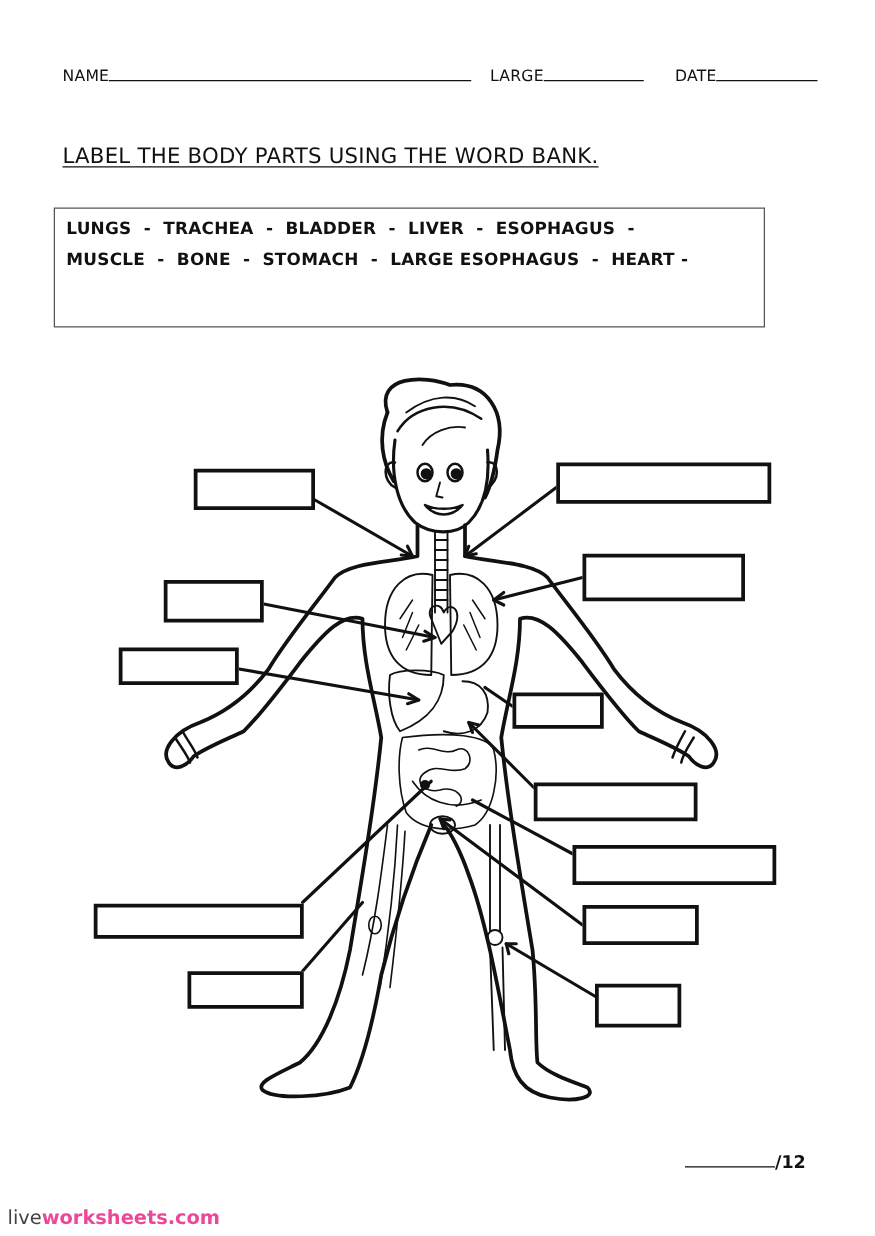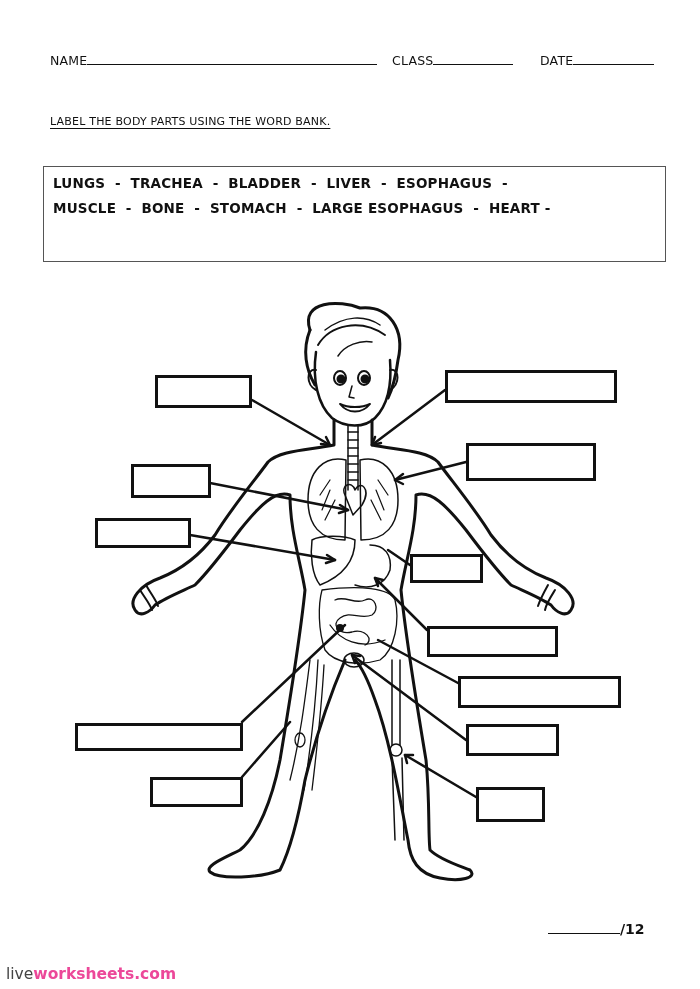--- a/index.html
+++ b/index.html
@@ -1,37 +1,37 @@
 <!DOCTYPE html>
 <html><head>
 <meta charset="utf-8">
 <style>
   html, body { margin:0; padding:0; background:#fff; }
   body { width:700px; height:989px; position:relative; overflow:hidden;
          font-family: "DejaVu Sans", sans-serif; color:#111; }
   .abs { position:absolute; }
   .hdr { font-size:12.5px; letter-spacing:0.2px; }
   .line { display:inline-block; border-bottom:1.5px solid #111; vertical-align:baseline; height:11px; }
-  .instr { font-size:11px; text-decoration:underline; text-underline-offset:3px; letter-spacing:0.2px; }
-  .bank { left:43px; top:166px; width:623px; height:96px; border:1.5px solid #555; box-sizing:border-box; }
+  .instr { font-size:17px; text-decoration:underline; text-underline-offset:3px; letter-spacing:0.2px; }
+  .bank { left:43px; top:166px; width:569px; height:96px; border:1.5px solid #555; box-sizing:border-box; }
   .bank-row { position:absolute; left:9px; font-size:13.5px; font-weight:bold; letter-spacing:0.2px; white-space:pre; }
   .lbox { position:absolute; border:3px solid #111; box-sizing:border-box; background:#fff; }
   .score { font-size:14px; font-weight:bold; }
   .wm { font-family:"DejaVu Sans", sans-serif; font-size:15.5px; color:#444; }
   .wm b { color:#ec4899; }
   svg { position:absolute; left:0; top:0; }
 </style>
 </head>
 <body>
 
 <div class="abs hdr" style="left:50px; top:53px;">
   <span>NAME</span><span class="line" style="width:290px;"></span>
 </div>
 <div class="abs hdr" style="left:392px; top:53px;">
-  <span>CLASS</span><span class="line" style="width:80px;"></span>
+  <span>LARGE</span><span class="line" style="width:80px;"></span>
 </div>
 <div class="abs hdr" style="left:540px; top:53px;">
   <span>DATE</span><span class="line" style="width:81px;"></span>
 </div>
 
 <div class="abs instr" style="left:50px; top:115px;">LABEL THE BODY PARTS USING THE WORD BANK.</div>
 
 <div class="abs bank">
   <div class="bank-row" style="top:8px;">LUNGS  -  TRACHEA  -  BLADDER  -  LIVER  -  ESOPHAGUS  -</div>
   <div class="bank-row" style="top:33px;">MUSCLE  -  BONE  -  STOMACH  -  LARGE ESOPHAGUS  -  HEART -</div>

